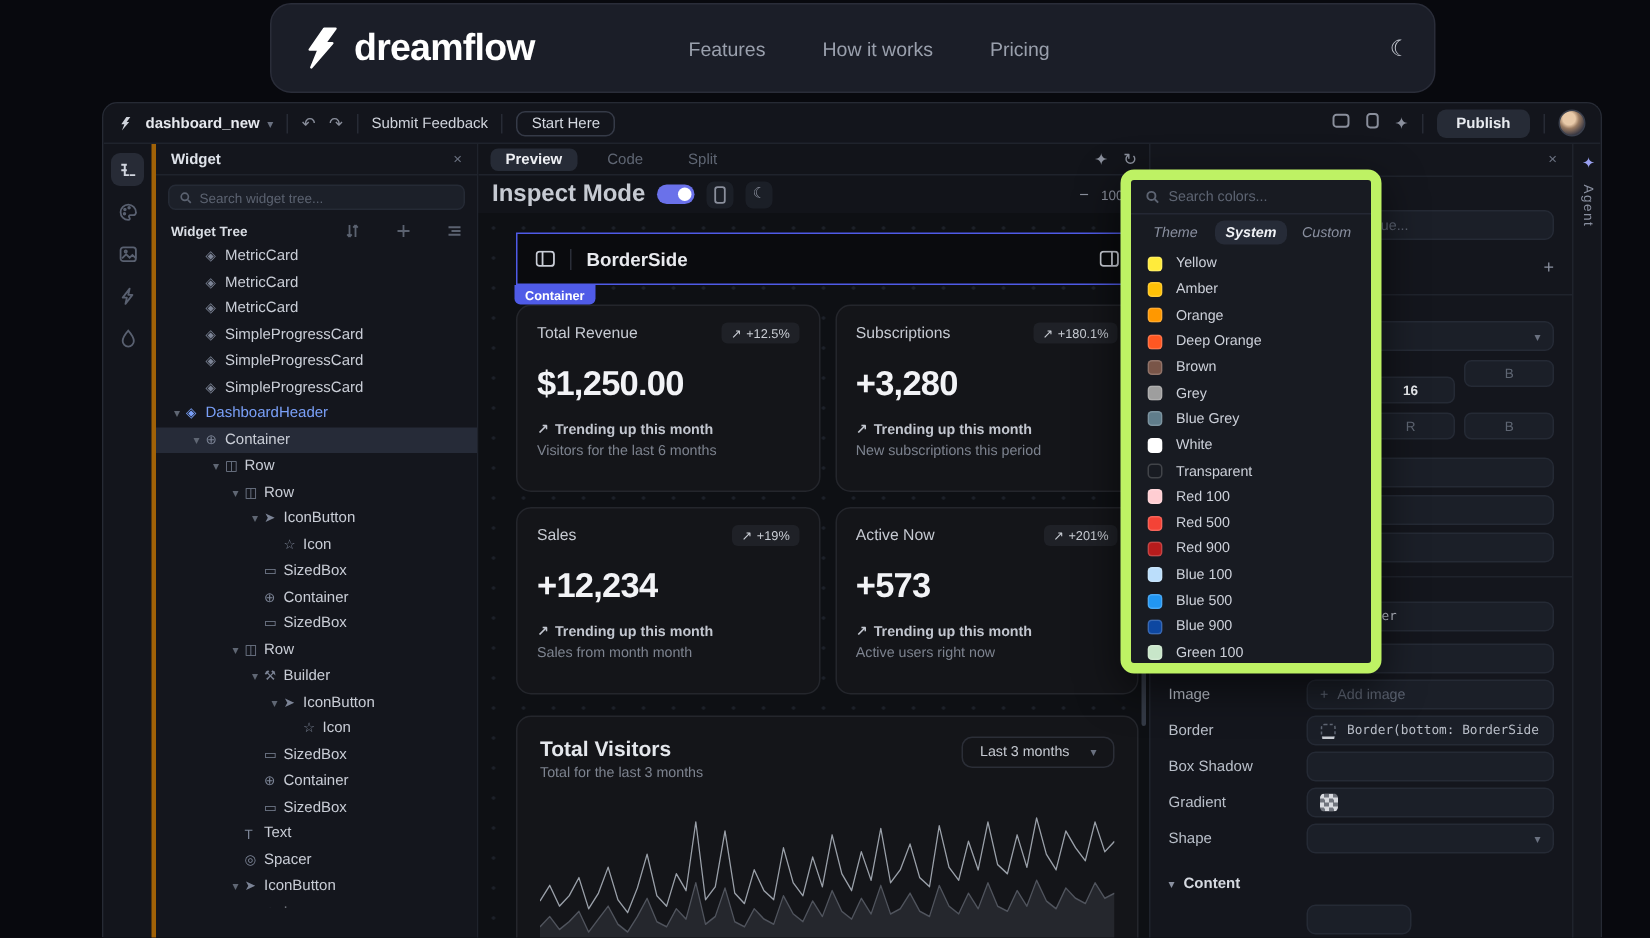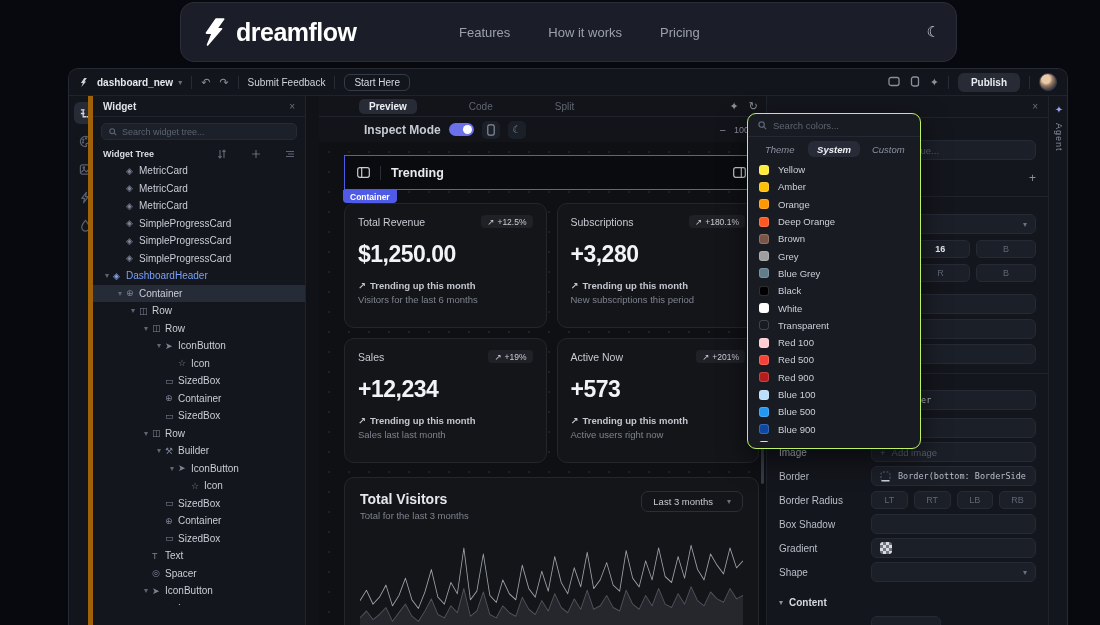--- a/index.html
+++ b/index.html
@@ -38,22 +38,22 @@
   .app-body { position:relative; height:530px; }
 
   
   .rail { position:absolute; left:0; top:0; width:32px; height:100%; background:#13151c;
     display:flex; flex-direction:column; align-items:center; padding-top:6px; gap:6px; }
   .rail .it { width:22px; height:22px; border-radius:6px; display:flex; align-items:center;
     justify-content:center; color:#596070; cursor:pointer; }
   .rail .it.active { background:#272b36; color:#d2d6df; }
 
   
-  .wpanel { position:absolute; left:19px; top:0; width:218px; height:100%;
-    background:#14161d; border-left:5px solid #a16207; border-right:1px solid #1f232c; }
+  .wpanel { position:absolute; left:32px; top:0; width:218px; height:100%;
+    background:#14161d; border-left:3px solid #a16207; border-right:1px solid #1f232c; }
   .wp-head { height:21px; display:flex; align-items:center; padding:0 10px;
     border-bottom:1px solid #1f232c; }
   .wp-head .t { font-size:10px; font-weight:700; color:#dfe3ea; flex:1; }
   .x { color:#6a7180; font-size:10px; cursor:pointer; }
   .searchwrap { padding:6px 8px 5px; }
   .searchbox { height:17px; background:#1c2029; border:1px solid #252a35; border-radius:5px;
     display:flex; align-items:center; gap:5px; padding:0 7px; color:#5b6270; font-size:9px; cursor:text; }
   .tree-head { height:17px; display:flex; align-items:center; padding:0 10px; gap:24px; }
   .tree-head .t { font-size:9px; font-weight:700; color:#d9dde4; flex:1; }
   .tree-head svg { cursor:pointer; }
@@ -67,25 +67,25 @@
   .trow[data-chev="false"] .chev { visibility:hidden; }
   .trow[data-depth="0"]{padding-left:8px}.trow[data-depth="1"]{padding-left:21px}
   .trow[data-depth="2"]{padding-left:34px}.trow[data-depth="3"]{padding-left:47px}
   .trow[data-depth="4"]{padding-left:60px}.trow[data-depth="5"]{padding-left:73px}
   .trow[data-depth="6"]{padding-left:86px}
 
   
   .canvas { position:absolute; left:250px; top:0; width:447px; height:100%; background:#12141a; }
   .tabbar { height:21px; border-bottom:1px solid #1f232c; display:flex; align-items:center;
     padding:0 8px; gap:10px; }
-  .tab { font-size:10px; color:#5f6673; padding:2px 10px; cursor:pointer;margin-left:32px; }
+  .tab { font-size:10px; color:#5f6673; padding:2px 10px; cursor:pointer; }
   .tab.active { background:#262b36; border-radius:5px; color:#eef0f4; font-weight:600; }
   .tabbar .sp { flex:1; }
   .subbar { height:25px; display:flex; align-items:center; gap:8px; padding:0 9px; }
-  .subbar .lab { font-size:12px; color:#c6cad2; font-weight:600;margin-left:36px; }
+  .subbar .lab { font-size:16px; color:#c6cad2; font-weight:600; }
   .toggle { width:25px; height:13px; border-radius:7px; background:#6a71ea; position:relative; cursor:pointer; }
   .toggle .knob { position:absolute; right:2px; top:2px; width:9px; height:9px; border-radius:50%; background:#fff; }
   .mini-btn { width:18px; height:18px; border-radius:5px; background:#1b1f27; display:flex;
     align-items:center; justify-content:center; color:#8a8f9c; cursor:pointer; font-size:10px; }
   .subbar .sp { flex:1; }
   .zoomlab { font-size:9px; color:#8a8f9c; }
   .viewport { position:absolute; left:0; top:46px; right:0; bottom:0; background:#0e1014; overflow:hidden;
     background-image:radial-gradient(#1d212a 1px, transparent 1.2px); background-size:20px 20px; }
   .vp-scroll { position:absolute; right:2px; top:12px; width:3px; height:330px; background:#343a46; border-radius:2px; }
 
@@ -111,21 +111,21 @@
   .ccard .hd { display:flex; align-items:flex-start;gap:39px; }
   .ccard .tcol { flex:1; }
   .ccard .ttl { font-size:14px; font-weight:700; color:#e4e7ec; }
   .ccard .sub { margin-top:3px; font-size:9.5px; color:#7d838f; }
   .range-btn { border:1px solid #2b2e37; border-radius:7px; padding:4px 11px; background:transparent;
     color:#c6cad2; font-size:9.5px; display:flex; align-items:center; gap:14px; cursor:pointer; }
   .ccard svg.chart { margin-top:14px; width:100%; height:95px; display:block; }
 
   
   .cdrop { position:absolute; left:678px; top:17px; width:174px; height:336px; background:#181b22;
-    border:1px solid #bef264; border-radius:9px; box-shadow:0 10px 28px rgba(0,0,0,.55); z-index:50; overflow:hidden; }
+    border:7px solid #bef264; border-radius:9px; box-shadow:0 10px 28px rgba(0,0,0,.55); z-index:50; overflow:hidden; }
   .cd-search { height:23px; border-bottom:1px solid #242834; display:flex; align-items:center;
     gap:6px; padding:0 10px; color:#5d6472; font-size:9.5px; cursor:text; }
   .cd-tabs { display:flex; gap:3px; padding:4px 6px; }
   .cd-tab { flex:1; text-align:center; font-size:9.5px; color:#8a90a0; padding:2.5px 0;
     border-radius:6px; cursor:pointer;font-style:italic; }
   .cd-tab.active { background:#262b37; color:#f0f2f6; font-weight:700; }
   .cd-list { overflow:hidden; height:287px; margin-top:-6px; padding-top:6px; }
   .crow { display:flex; align-items:center; gap:9px; height:17.3px; padding:0 11px; cursor:pointer; }
   .crow .sw { width:10px; height:10px; border-radius:3px; border:1px solid rgba(255,255,255,.18); flex:none; }
   .crow .sw[data-checker="true"] { background-image:conic-gradient(#71757e 25%, #d8dadf 0 50%, #71757e 0 75%, #d8dadf 0); background-size:6px 6px; }
@@ -140,21 +140,21 @@
   .field { background:#1b1f28; border:1px solid #252a35; border-radius:6px; height:20px;
     display:flex; align-items:center; padding:0 8px; color:#5b6270; font-size:9.5px; cursor:pointer; overflow:hidden; }
   .mono { font-family:"DejaVu Sans Mono","Liberation Mono",monospace; font-size:8.5px;
     color:#b9bec8; white-space:nowrap; overflow:hidden; }
   .sec-row { height:18px; display:flex; align-items:center; margin-top:9px; }
   .sec-row .plus { margin-left:auto; color:#8a90a0; font-size:12px; cursor:pointer; }
   .hdiv { height:1px; background:#1f232c; margin:9px -12px 0; }
   .boxrow { display:flex; gap:6px; margin-top:6px; }
   .boxrow .bx { flex:1; height:18px; background:#1b1f28; border:1px solid #252a35; border-radius:5px;
     display:flex; align-items:center; justify-content:center; font-size:9px; color:#5f6673; cursor:text; }
-  .boxrow .bx.vset { color:#e8eaee; font-weight:700; }
+  .boxrow .bx.vset { color:#e8eaee; font-weight:700;margin-top:11px; }
   .lrow { display:flex; align-items:center; height:24px; }
   .lrow .lab { width:92px; color:#b9bfc9; font-size:10px; flex:none; }
   .lrow .fld { flex:1; }
   .checker12 { width:12px; height:12px; border-radius:3px;
     background-image:conic-gradient(#71757e 25%, #d8dadf 0 50%, #71757e 0 75%, #d8dadf 0); background-size:6px 6px; }
   .content-head { display:flex; align-items:center; gap:6px; margin-top:13px;
     font-size:10px; font-weight:700; color:#d5d9e0; cursor:pointer; }
   .content-head .ch { color:#8a90a0; font-size:8px; }
 
   
@@ -472,21 +472,21 @@
         <div class="preview">
           <div style="position:relative">
             <div class="pv-head">
               <span class="ic">
                 <svg width="13" height="11" viewBox="0 0 13 11">
                     <rect x="0.7" y="0.7" width="11.6" height="9.6" rx="2" fill="none" stroke="#c9cdd6" stroke-width="1.2"></rect>
                     <path d="M4.7 1v9.4" stroke="#c9cdd6" stroke-width="1.2"></path>
                   </svg>
               </span>
               <span class="pv-div"></span>
-              <span class="pv-title">Trending</span>
+              <span class="pv-title">BorderSide</span>
               <span class="ic">
                 <svg width="13" height="11" viewBox="0 0 13 11">
                     <rect x="0.7" y="0.7" width="11.6" height="9.6" rx="2" fill="none" stroke="#c9cdd6" stroke-width="1.2"></rect>
                     <path d="M8.3 1v9.4" stroke="#c9cdd6" stroke-width="1.2"></path>
                   </svg>
               </span>
             </div>
             <span class="sel-badge">Container</span>
           </div>
 
@@ -530,21 +530,21 @@
                   <span class="bdg">
                     <span>↗</span>
                     <span>+19%</span>
                   </span>
                 </div>
                 <div class="val">+12,234</div>
                 <div class="trend">
                   <span>↗</span>
                   <span>Trending up this month</span>
                 </div>
-                <div class="sub">Sales last last month</div>
+                <div class="sub">Sales from month month</div>
               </div>
 
               <div class="mcard">
                 <div class="hd">
                   <span class="ttl">Active Now</span>
                   <span class="bdg">
                     <span>↗</span>
                     <span>+201%</span>
                   </span>
                 </div>
@@ -634,29 +634,20 @@
           <span class="lab">Border</span>
           <span class="field fld" style="gap:7px">
             <svg width="11" height="11" viewBox="0 0 11 11">
               <rect x="1" y="1" width="9" height="9" rx="2" fill="none" stroke="#5f6673" stroke-width="1" stroke-dasharray="2 1.5"></rect>
               <path d="M1.5 9.8h8" stroke="#c9cdd4" stroke-width="1.6"></path>
             </svg>
             <span class="mono">Border(bottom: BorderSide</span>
           </span>
         </div>
         <div class="lrow">
-          <span class="lab">Border Radius</span>
-          <span class="fld boxrow" style="margin-top:0">
-            <span class="bx">LT</span>
-            <span class="bx">RT</span>
-            <span class="bx">LB</span>
-            <span class="bx">RB</span>
-          </span>
-        </div>
-        <div class="lrow">
           <span class="lab">Box Shadow</span>
           <span class="field fld"></span>
         </div>
         <div class="lrow">
           <span class="lab">Gradient</span>
           <span class="field fld" style="gap:7px">
             <span class="checker12"></span>
           </span>
         </div>
         <div class="lrow">
@@ -725,24 +716,20 @@
           <div class="crow">
             <span class="sw" data-checker="false" style="background: rgb(158, 158, 158);"></span>
             <span class="nm">Grey</span>
           </div>
 
           <div class="crow">
             <span class="sw" data-checker="false" style="background: rgb(96, 125, 139);"></span>
             <span class="nm">Blue Grey</span>
           </div>
 
-          <div class="crow">
-            <span class="sw" data-checker="false" style="background: rgb(0, 0, 0);"></span>
-            <span class="nm">Black</span>
-          </div>
 
           <div class="crow">
             <span class="sw" data-checker="false" style="background: rgb(255, 255, 255);"></span>
             <span class="nm">White</span>
           </div>
 
           <div class="crow">
             <span class="sw" data-checker="true" style="background: transparent;"></span>
             <span class="nm">Transparent</span>
           </div>

